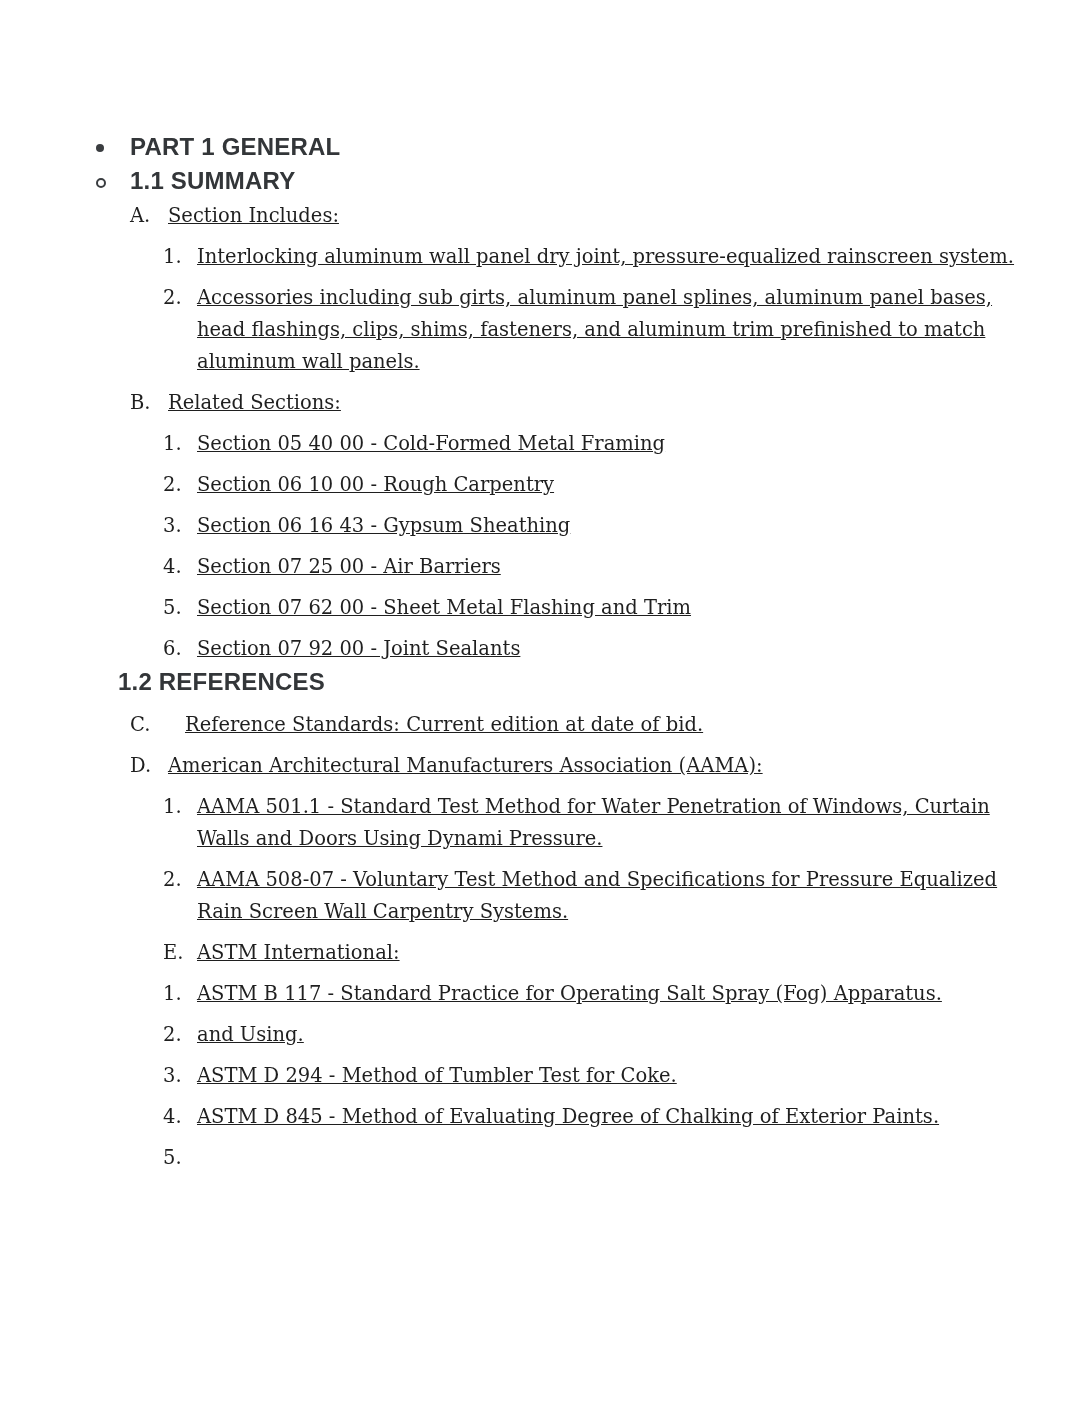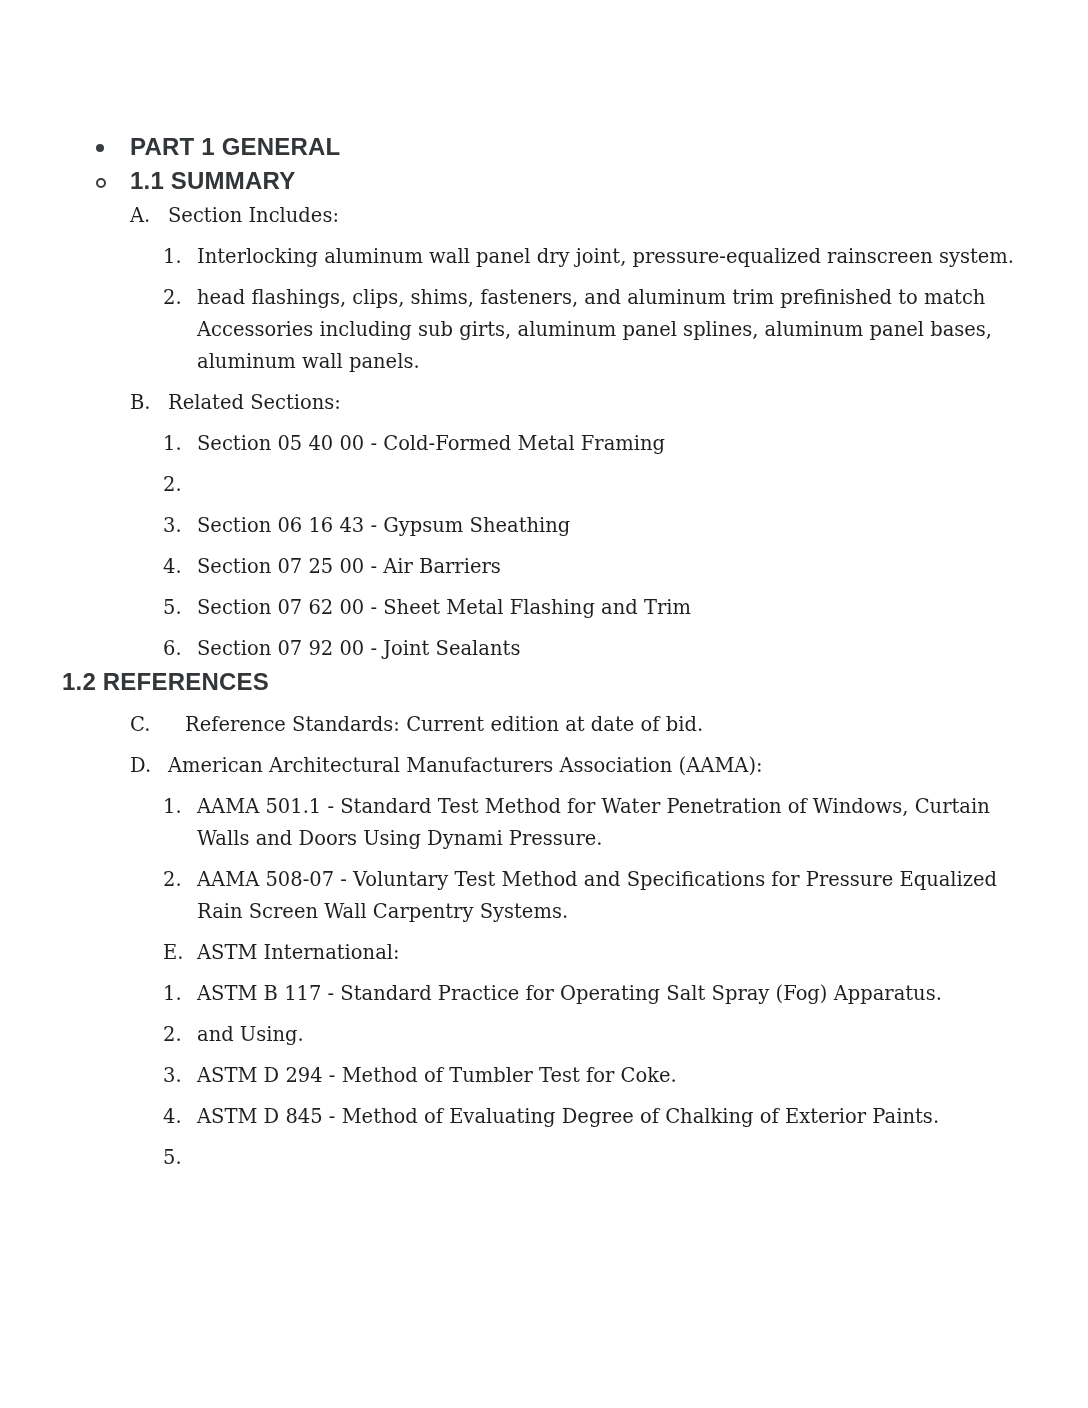--- a/index.html
+++ b/index.html
@@ -50,21 +50,21 @@
   }
   .bullet-circle {
     box-sizing: border-box;
     width: 10px; height: 10px;
     margin-top: 14px;
     border: 2px solid #3a3d40;
     border-radius: 50%;
     background: transparent;
   }
   .heading-plain {
-    padding-left: 62px;
+    padding-left: 118px;
     margin-top: 0;
   }
   
   .row {
     display: flex;
     align-items: flex-start;
     line-height: 32px;
     margin-top: 9px;
     max-width: 985px;
   }
@@ -72,21 +72,21 @@
   .row.tab-row { margin-top: 10px; }
   .lvl1 { padding-left: 130px; }
   .lvl2 { padding-left: 163px; }
   .marker {
     flex: 0 0 38px;
     white-space: nowrap;
   }
   .lvl2 .marker { flex: 0 0 34px; }
   .marker.wide-tab { flex: 0 0 55px; }
   .text { flex: 0 1 auto; }
-  .line { display: block; }
+  .line { display: block; text-decoration: underline; }
 </style>
 </head>
 <body>
 
 <div class="page">
 
   <div class="heading-row">
     <span class="gutter">
       <span class="bullet-disc"></span>
     </span>
@@ -110,42 +110,45 @@
   <div class="row lvl2">
     <span class="marker">1.</span>
     <span class="text">
       <span class="line">Interlocking aluminum wall panel dry joint, pressure-equalized rainscreen system.</span>
     </span>
   </div>
 
   <div class="row lvl2">
     <span class="marker">2.</span>
     <span class="text">
+      <span class="line">Accessories including sub girts, aluminum panel splines, aluminum panel bases,</span>
       <span class="line">head flashings, clips, shims, fasteners, and aluminum trim prefinished to match</span>
-      <span class="line">Accessories including sub girts, aluminum panel splines, aluminum panel bases,</span>
       <span class="line">aluminum wall panels.</span>
     </span>
   </div>
 
   <div class="row lvl1">
     <span class="marker">B.</span>
     <span class="text">
       <span class="line">Related Sections:</span>
     </span>
   </div>
 
   <div class="row lvl2">
     <span class="marker">1.</span>
     <span class="text">
       <span class="line">Section 05 40 00 - Cold-Formed Metal Framing</span>
     </span>
   </div>
 
   <div class="row lvl2">
     <span class="marker">2.</span>
+    <span class="text">
+      <span class="line">Section 06 10 00 - Rough Carpentry</span>
+    </span>
   </div>
 
   <div class="row lvl2">
     <span class="marker">3.</span>
     <span class="text">
       <span class="line">Section 06 16 43 - Gypsum Sheathing</span>
     </span>
   </div>
 
   <div class="row lvl2">

